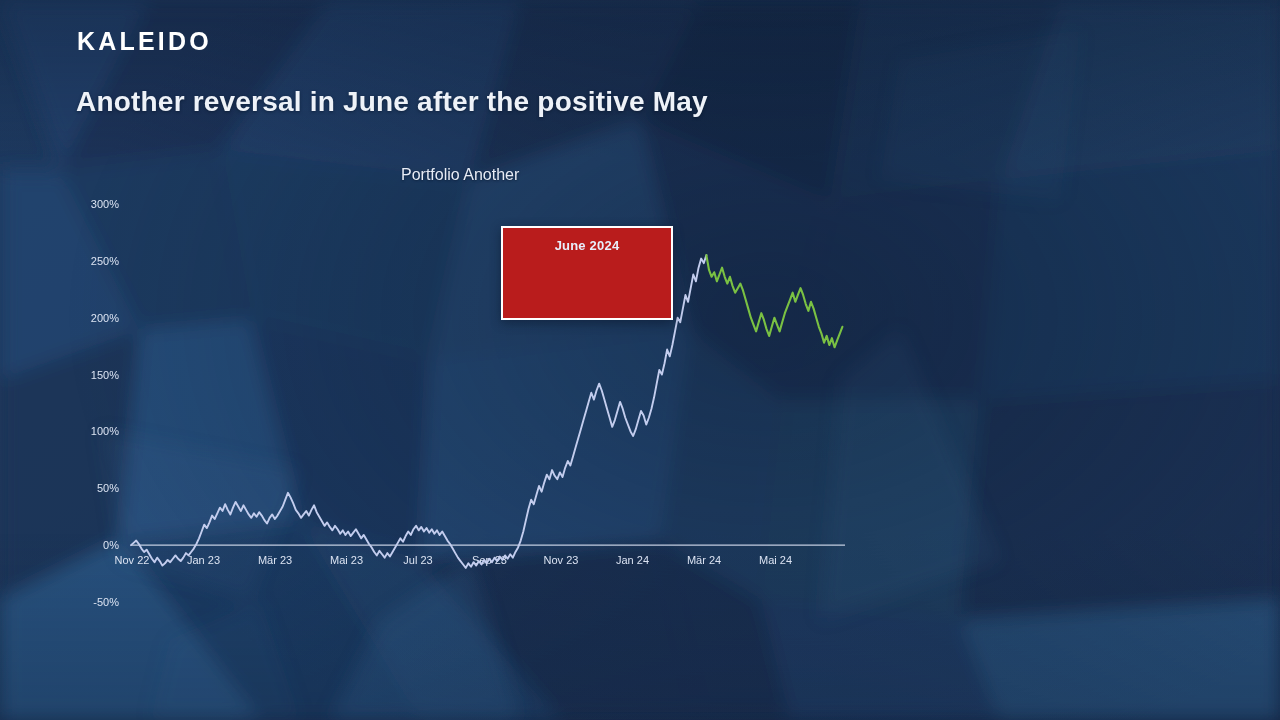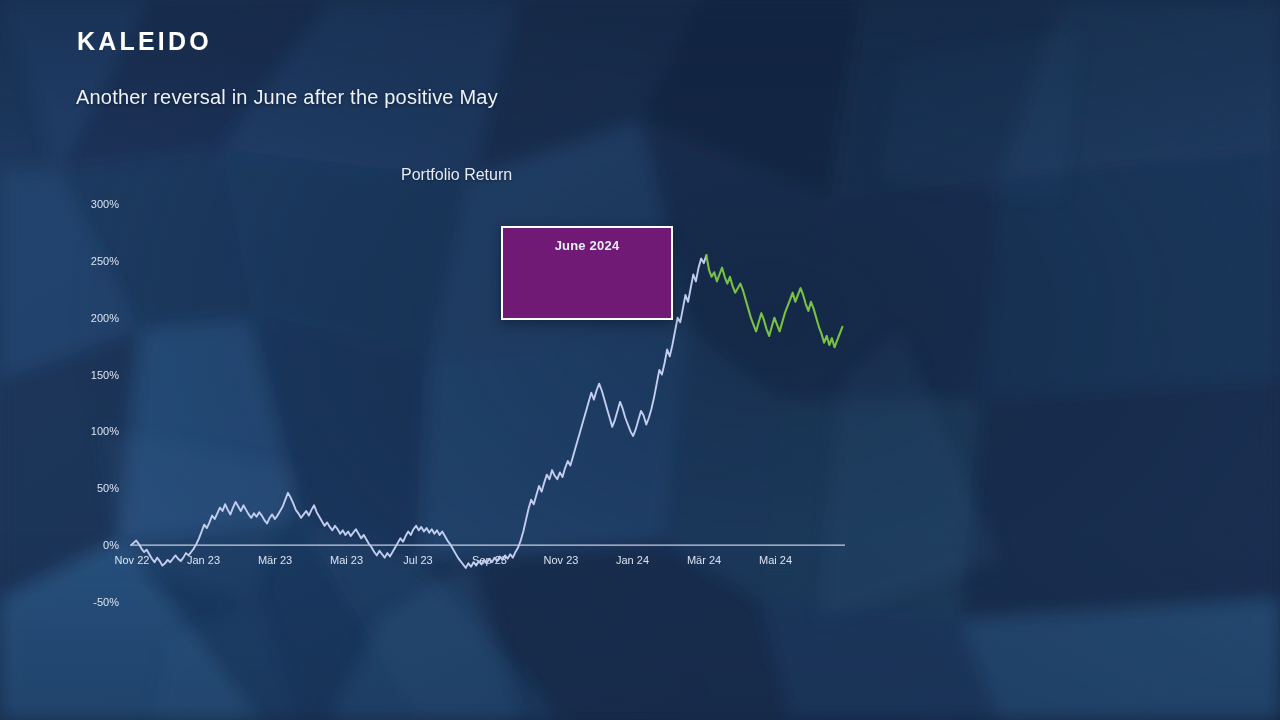--- a/index.html
+++ b/index.html
@@ -21,21 +21,21 @@
   }
 
   
   #brand {
     position:absolute; left:77px; top:27px; z-index:5;
     font-size:25px; font-weight:bold; color:#ffffff;
     letter-spacing:3.2px;
   }
   #headline {
     position:absolute; left:76px; top:86px; z-index:5;
-    font-size:20px; font-weight:400; color:#eef2f8;
+    font-size:28px; font-weight:700; color:#eef2f8;
     letter-spacing:0.2px; white-space:nowrap;
     text-shadow:0 1px 3px rgba(6,18,36,0.55);
   }
 
   
   #chart-area { position:absolute; inset:0; z-index:4; }
   #chart-area svg { display:block; width:1280px; height:720px; overflow:visible; }
   .axis-label { font-family:"Liberation Sans", sans-serif; font-size:11px; fill:#dbe3f2; }
   .y-label { text-anchor:end; }
   .x-label { text-anchor:middle; }
@@ -121,21 +121,21 @@
         <polygon points="900,60 1080,30 1060,200 880,180" fill="#3f719f" opacity="0.09"></polygon>
         <polygon points="100,430 300,470 250,600 120,560" fill="#4778a7" opacity="0.10"></polygon>
       </g>
     </svg>
   </div>
   <div id="bg-vignette"></div>
 
   <div id="brand">KALEIDO</div>
   <div id="headline">Another reversal in June after the positive May</div>
 
-  <div id="chart-title">Portfolio Return</div>
+  <div id="chart-title">Portfolio Another</div>
 
   <div id="chart-area">
     <svg viewBox="0 0 1280 720" aria-hidden="true">
       <g id="y-axis-labels">
           <text class="axis-label y-label" x="119" y="606">-50%</text>
           <text class="axis-label y-label" x="119" y="549.1428571428571">0%</text>
           <text class="axis-label y-label" x="119" y="492.2857142857143">50%</text>
           <text class="axis-label y-label" x="119" y="435.42857142857144">100%</text>
           <text class="axis-label y-label" x="119" y="378.57142857142856">150%</text>
           <text class="axis-label y-label" x="119" y="321.7142857142857">200%</text>
@@ -153,17 +153,17 @@
           <text class="axis-label x-label" x="632.5" y="564">Jan 24</text>
           <text class="axis-label x-label" x="704" y="564">Mär 24</text>
           <text class="axis-label x-label" x="775.5" y="564">Mai 24</text>
         </g>
       <line id="zero-baseline" x1="131" y1="545.1428571428571" x2="845" y2="545.1428571428571" stroke="#d6deef" stroke-width="1.4" opacity="0.9"></line>
       <path id="series-historic" fill="none" stroke-width="1.9" stroke-linejoin="round" stroke-linecap="round" d="M131.00 545.14 L133.62 542.87 L136.23 540.59 L138.85 544.01 L141.46 548.55 L144.08 551.97 L146.69 549.69 L149.31 554.24 L151.92 558.79 L154.54 562.20 L157.15 557.65 L159.77 561.06 L162.38 565.61 L165.00 563.34 L167.62 559.93 L170.23 562.20 L172.85 558.79 L175.46 555.38 L178.08 558.79 L180.69 561.06 L183.31 557.65 L185.92 553.10 L188.54 555.38 L191.15 551.97 L193.77 548.55 L196.38 544.01 L199.00 538.32 L201.62 531.50 L204.23 524.67 L206.85 528.09 L209.46 522.40 L212.08 515.58 L214.69 518.99 L217.31 513.30 L219.92 507.62 L222.54 511.03 L225.15 504.21 L227.77 509.89 L230.38 514.44 L233.00 507.62 L235.62 501.93 L238.23 506.48 L240.85 511.03 L243.46 505.34 L246.08 509.89 L248.69 514.44 L251.31 517.85 L253.92 513.30 L256.54 516.71 L259.15 512.17 L261.77 515.58 L264.38 520.13 L267.00 523.54 L269.62 517.85 L272.23 514.44 L274.85 518.99 L277.46 515.58 L280.08 511.03 L282.69 506.48 L285.31 499.66 L287.92 492.83 L290.54 497.38 L293.15 503.07 L295.77 509.89 L298.38 513.30 L301.00 517.85 L303.62 514.44 L306.23 511.03 L308.85 515.58 L311.46 509.89 L314.08 505.34 L316.69 512.17 L319.31 516.71 L321.92 521.26 L324.54 525.81 L327.15 522.40 L329.77 526.95 L332.38 530.36 L335.00 525.81 L337.62 529.22 L340.23 533.77 L342.85 530.36 L345.46 534.91 L348.08 531.50 L350.69 536.05 L353.31 532.63 L355.92 529.22 L358.54 533.77 L361.15 538.32 L363.77 534.91 L366.38 539.46 L369.00 544.01 L371.62 547.42 L374.23 551.97 L376.85 555.38 L379.46 550.83 L382.08 554.24 L384.69 557.65 L387.31 553.10 L389.92 556.51 L392.54 551.97 L395.15 547.42 L397.77 542.87 L400.38 538.32 L403.00 541.73 L405.62 536.05 L408.23 531.50 L410.85 534.91 L413.46 529.22 L416.08 525.81 L418.69 530.36 L421.31 526.95 L423.92 531.50 L426.54 528.09 L429.15 532.63 L431.77 529.22 L434.38 533.77 L437.00 530.36 L439.62 534.91 L442.23 531.50 L444.85 536.05 L447.46 540.59 L450.08 544.01 L452.69 548.55 L455.31 553.10 L457.92 557.65 L460.54 561.06 L463.15 564.47 L465.77 567.89 L468.38 563.34 L471.00 566.75 L473.62 562.20 L476.23 565.61 L478.85 561.06 L481.46 564.47 L484.08 559.93 L486.69 563.34 L489.31 558.79 L491.92 562.20 L494.54 557.65 L497.15 561.06 L499.77 556.51 L502.38 559.93 L505.00 555.38 L507.62 558.79 L510.23 554.24 L512.85 557.65 L515.46 551.97 L518.08 547.42 L520.69 540.59 L523.31 531.50 L525.92 520.13 L528.54 508.75 L531.15 499.66 L533.77 504.21 L536.38 495.11 L539.00 486.01 L541.62 491.70 L544.23 482.60 L546.85 474.64 L549.46 479.19 L552.08 470.09 L554.69 475.78 L557.31 479.19 L559.92 472.37 L562.54 476.91 L565.15 467.82 L567.77 460.99 L570.38 465.54 L573.00 456.45 L575.62 447.35 L578.23 438.25 L580.85 429.15 L583.46 420.06 L586.08 410.96 L588.69 401.86 L591.31 392.77 L593.92 399.59 L596.54 390.49 L599.15 383.67 L601.77 390.49 L604.38 399.59 L607.00 408.69 L609.62 417.78 L612.23 426.88 L614.85 420.06 L617.46 410.96 L620.08 401.86 L622.69 408.69 L625.31 417.78 L627.92 424.61 L630.54 431.43 L633.15 435.98 L635.77 429.15 L638.38 420.06 L641.00 410.96 L643.62 415.51 L646.23 424.61 L648.85 417.78 L651.46 408.69 L654.08 397.31 L656.69 383.67 L659.31 370.02 L661.92 374.57 L664.54 363.20 L667.15 349.55 L669.77 356.38 L672.38 345.01 L675.00 331.36 L677.62 317.71 L680.23 322.26 L682.85 308.62 L685.46 294.97 L688.08 301.79 L690.69 288.15 L693.31 274.50 L695.92 281.33 L698.54 267.68 L701.15 258.58 L703.77 263.13 L706.38 255.17" stroke="#c3cdee"></path>
       <path id="series-current" fill="none" stroke-width="2.1" stroke-linejoin="round" stroke-linecap="round" d="M706.38 255.17 L709.00 269.95 L711.62 276.78 L714.23 272.23 L716.85 281.33 L719.46 274.50 L722.08 267.68 L724.69 276.78 L727.31 283.60 L729.92 276.78 L732.54 285.87 L735.15 292.70 L737.77 288.15 L740.38 283.60 L743.00 290.42 L745.62 299.52 L748.23 308.62 L750.85 317.71 L753.46 324.54 L756.08 331.36 L758.69 322.26 L761.31 313.17 L763.92 319.99 L766.54 329.09 L769.15 335.91 L771.77 326.81 L774.38 317.71 L777.00 324.54 L779.62 331.36 L782.23 322.26 L784.85 313.17 L787.46 306.34 L790.08 299.52 L792.69 292.70 L795.31 301.79 L797.92 294.97 L800.54 288.15 L803.15 294.97 L805.77 304.07 L808.38 310.89 L811.00 301.79 L813.62 308.62 L816.23 317.71 L818.85 326.81 L821.46 333.63 L824.08 342.73 L826.69 335.91 L829.31 345.01 L831.92 338.18 L834.54 347.28 L837.15 340.46 L839.77 333.63 L842.38 326.81" stroke="#7ac143"></path>
     </svg>
   </div>
 
-  <div id="callout" style="background: #701a75; border-color: rgb(255, 255, 255);">
+  <div id="callout" style="background: #b91c1c; border-color: rgb(255, 255, 255);">
     <div id="callout-label">June 2024</div>
   </div>
 
 </div>
 
 </body></html>

